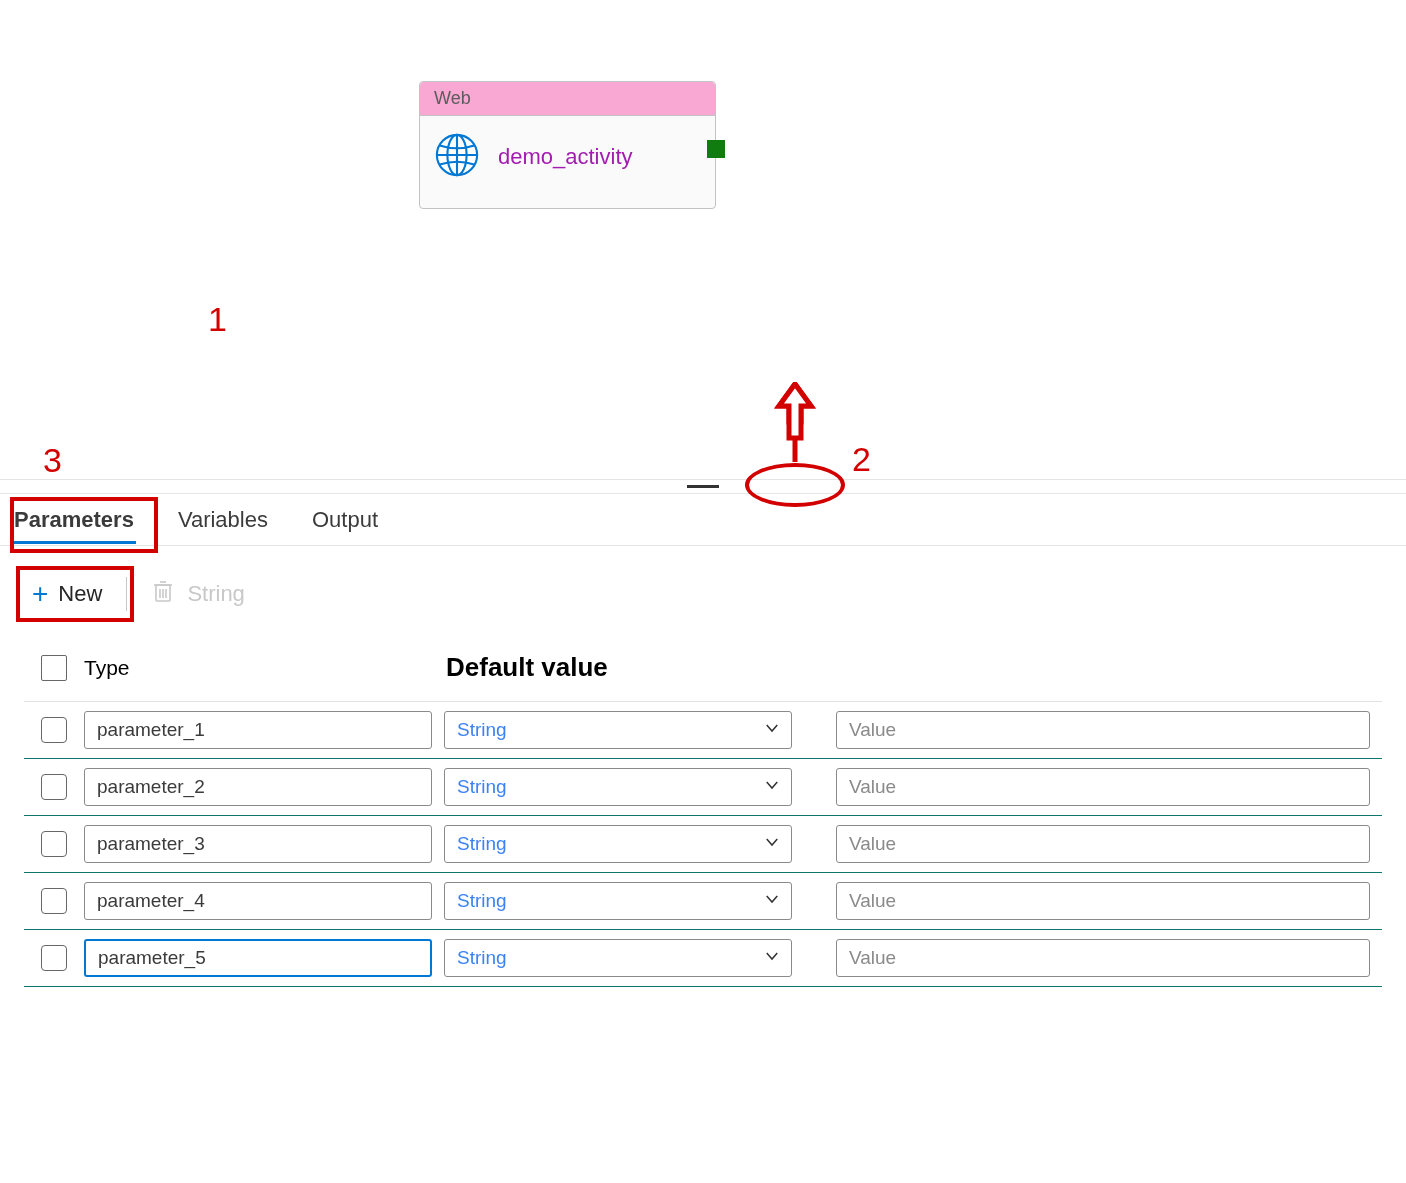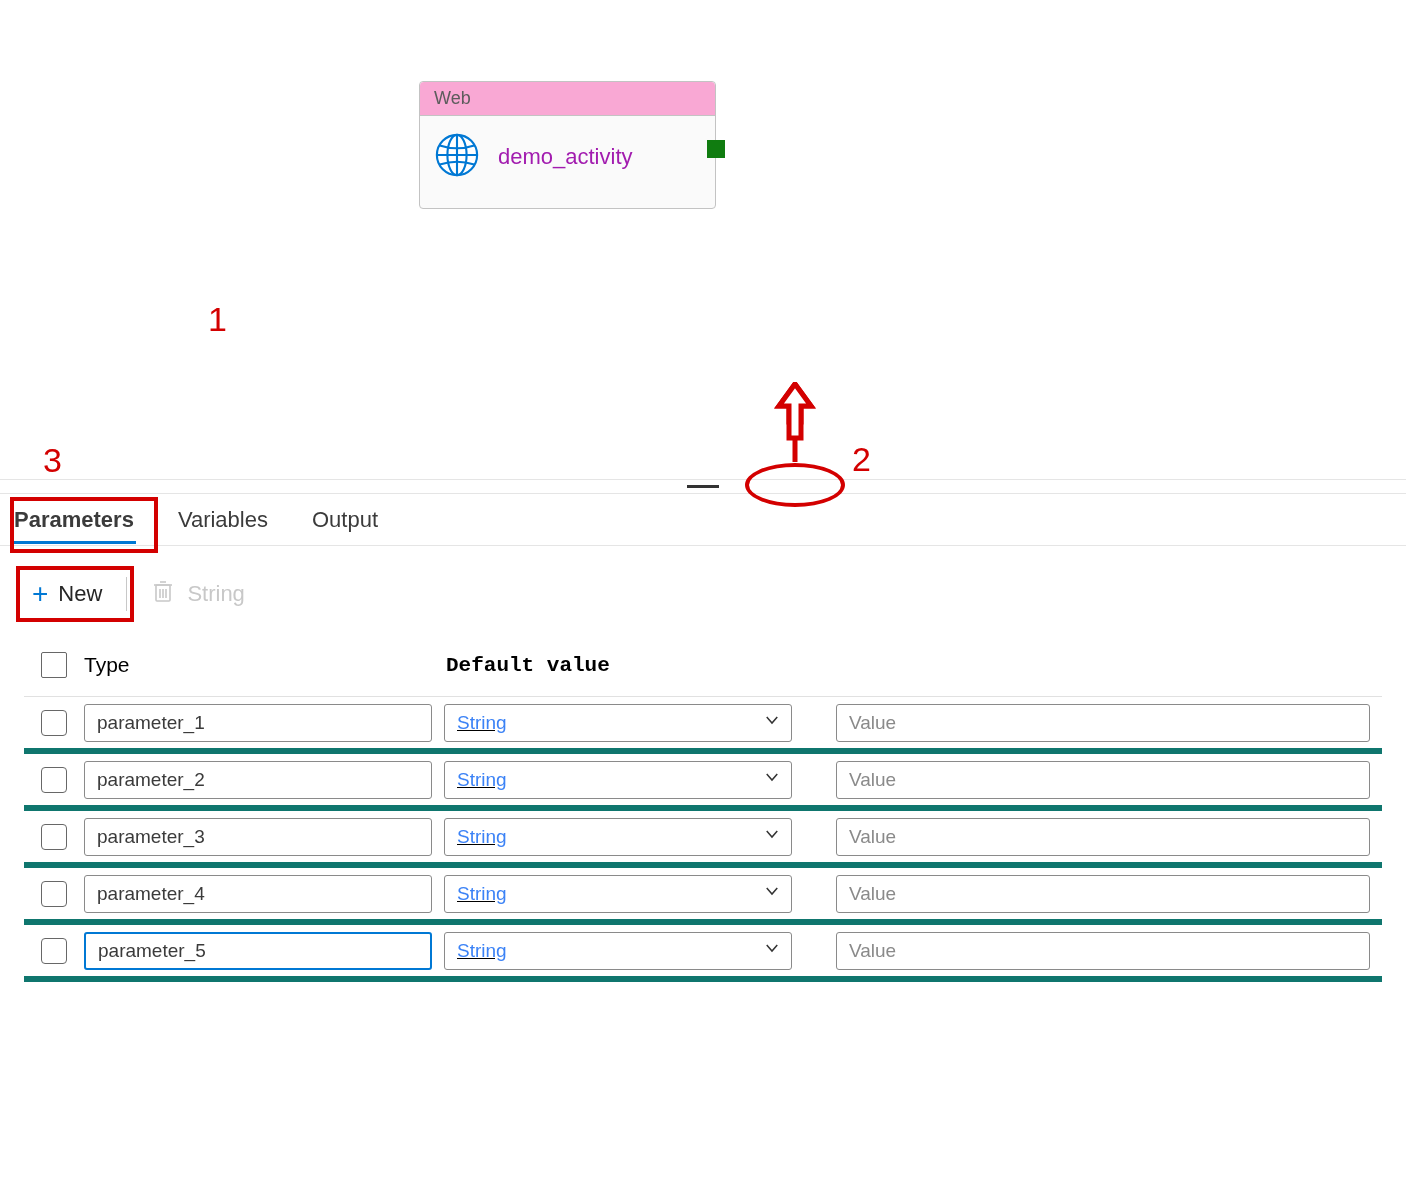--- a/index.html
+++ b/index.html
@@ -154,36 +154,35 @@
   }
   .hdr-row {
     display: flex;
     align-items: center;
     border-bottom: 1px solid #e1e1e1;
     padding: 12px 0 18px 0;
   }
   .hdr-check { width: 60px; display:flex; justify-content:center; }
   .hdr-name { width: 360px; font-size: 21px; font-weight: 700; }
   .hdr-type { width: 362px; font-size: 21px; font-weight: 400; }
-  .hdr-default { flex: 1; font-size: 21px; font-weight: 700; font-family: Liberation Mono, monospace; }
+  .hdr-default { flex: 1; font-size: 26px; font-weight: 700; }
 
   .check-box {
     width: 26px; height: 26px;
     border: 1.5px solid #676767;
     border-radius: 4px;
     background: #fff;
   }
   .check-box.header { border-radius: 2px; }
 
   .data-row {
     display: flex;
     align-items: center;
     height: 57px;
-    border-bottom: 6px solid #0f766e;
-    text-decoration: underline;
+    border-bottom: 1px solid #0f766e;
   }
   .cell-check { width: 60px; display:flex; justify-content:center; }
   .cell-name { width: 348px; }
   .cell-spacer1 { width: 12px; }
   .cell-type { width: 348px; }
   .cell-spacer2 { width: 12px; }
   .cell-default { flex: 1; padding-right: 12px; padding-left: 32px; }
 
   .txt-input {
     width: 100%;

